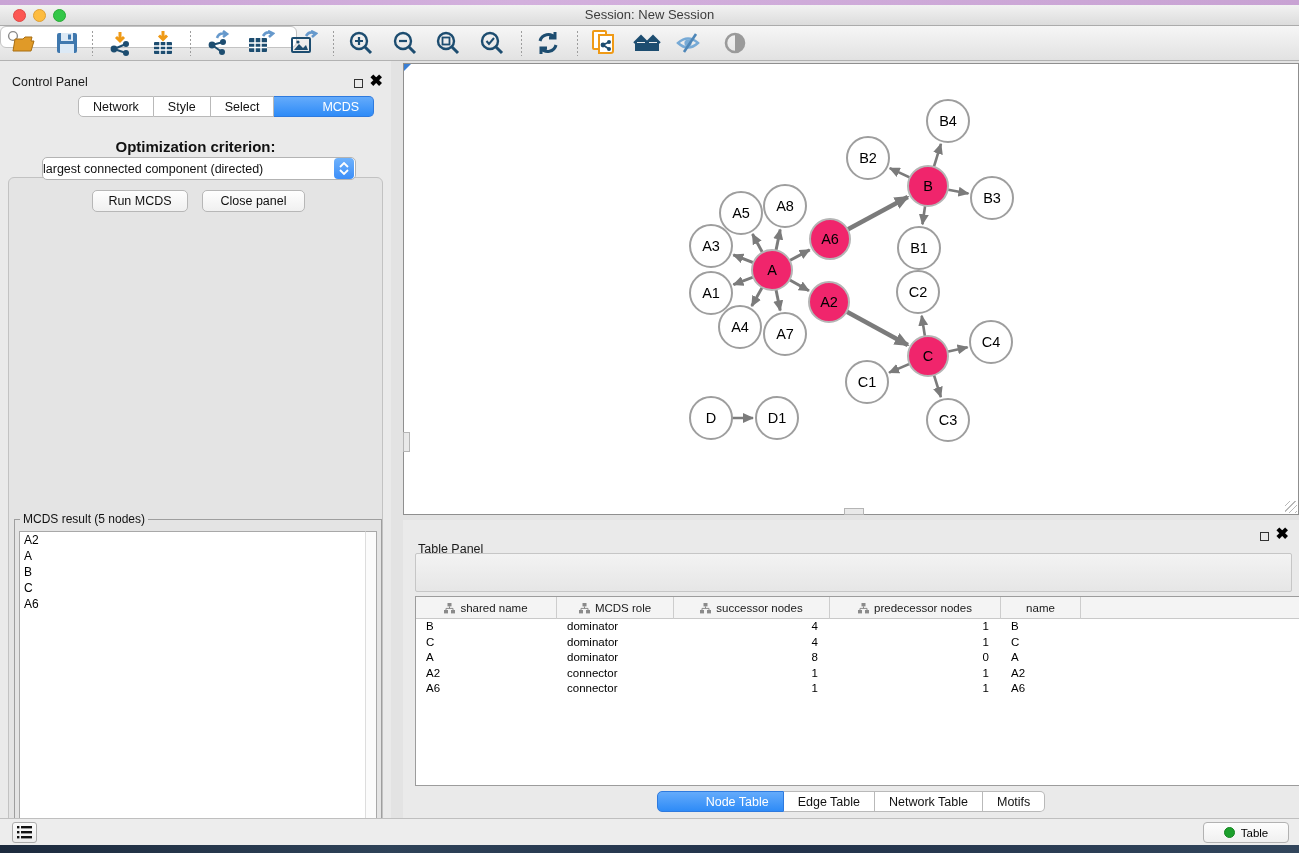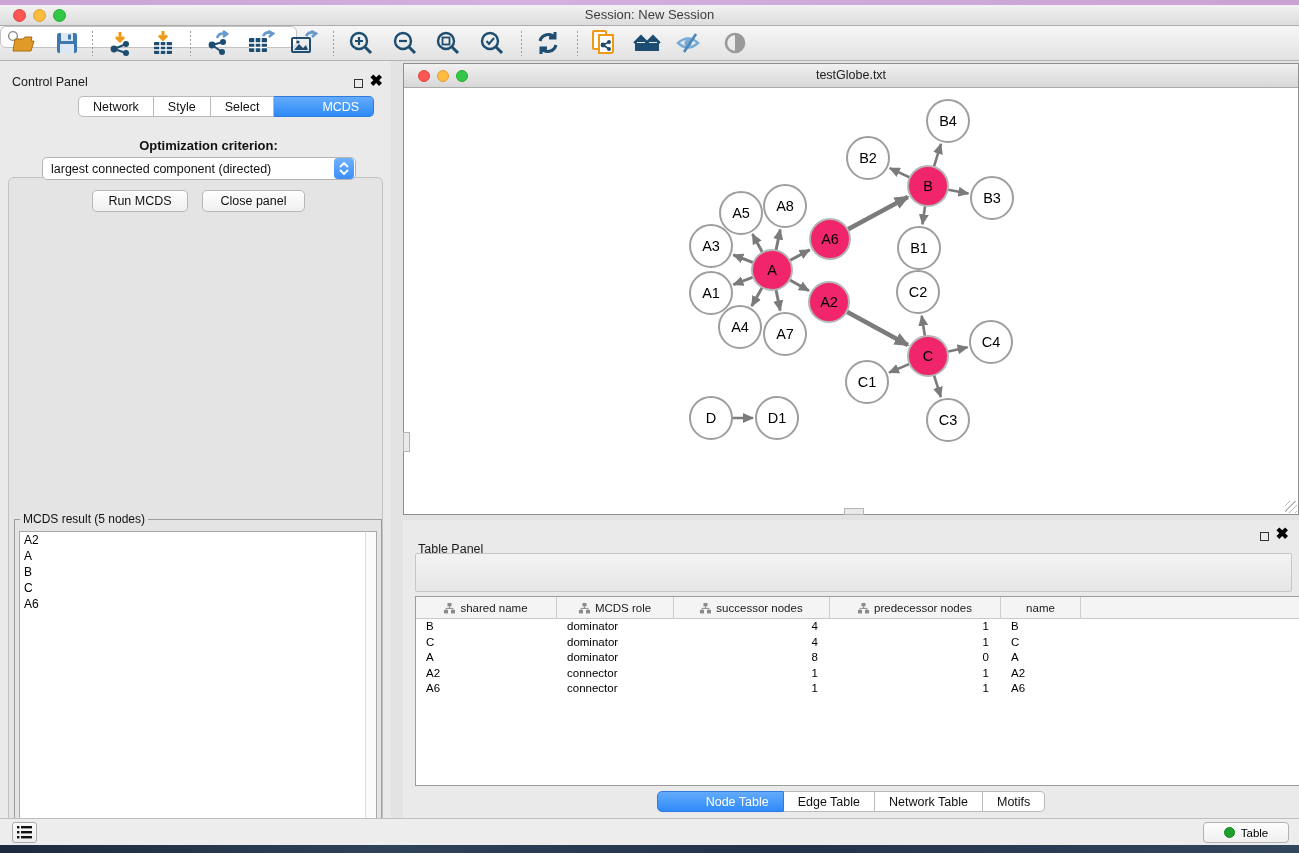--- a/index.html
+++ b/index.html
@@ -41,24 +41,24 @@
   
   #control-panel { left:0; top:61px; width:391px; height:757px; background:#eaeaea; }
   #cp-inner { left:8px; top:116px; width:375px; height:686px; background:#e4e4e4;
     border:1px solid #c2c2c2; border-radius:6px; }
   .tabrow { display:flex; }
   .tab { height:21px; line-height:20px; padding:0 14px; font-size:12.5px; background:#fff;
     border:1px solid #b9b9b9; border-left:none; color:#111; cursor:default; white-space:nowrap; }
   .tab:first-child { border-left:1px solid #b9b9b9; border-radius:5px 0 0 5px; }
   .tab:last-child { border-radius:0 5px 5px 0; }
   .tab.sel { background:linear-gradient(#64abfb,#2e8bf7); border-color:#2e7ade; color:#fff;padding-left:48px; }
-  #opt-label { width:100%; text-align:center; font-size:13px; color:#111; font-weight:bold;margin-left:13px; }
+  #opt-label { width:100%; text-align:center; font-size:15px; color:#111; font-weight:bold; }
   #mcds-dropdown { left:42px; top:157px; width:314px; height:23px; background:#fff;
     border:1px solid #b3b3b3; border-radius:5px; display:flex; align-items:center; cursor:default; }
-  #mcds-dropdown .ddtext { flex:1; font-size:12.5px; padding-left:8px; color:#111; }
+  #mcds-dropdown .ddtext { flex:1; font-size:12.5px; color:#111; }
   #mcds-dropdown .stepper { width:20px; height:21px; margin-right:1px; border-radius:4px;
     background:linear-gradient(#6fb2fc,#3c8ef8); display:flex; flex-direction:column;
     align-items:center; justify-content:center; gap:1px; }
   .btn { position:absolute; height:22px; background:linear-gradient(#fefefe,#f0f0f0);
     border:1px solid #b7b7b7; border-radius:5px; font-size:12.5px; color:#111;
     display:flex; align-items:center; justify-content:center; cursor:default; }
   #mcds-fieldset { left:14px; top:458px; width:368px; height:341px;
     border:1px solid #9e9e9e; }
   #mcds-legend { position:absolute; top:-8px; left:5px; background:#e4e4e4;
     padding:0 3px; font-size:12px; color:#111; }
@@ -307,26 +307,20 @@
           <div class="mcds-item">B</div>
           <div class="mcds-item">C</div>
           <div class="mcds-item">A6</div>
         </div>
       <div id="mcds-scroll"></div>
     </div>
   </div>
 
   <div id="net-window" class="abs">
     <div id="net-corner"></div>
-    <div id="net-titlebar">
-      <span class="light red" style="left:14px"></span>
-      <span class="light yellow" style="left:33px"></span>
-      <span class="light green" style="left:52px"></span>
-      <div id="net-title">testGlobe.txt</div>
-    </div>
     <svg id="graph-svg" width="894" height="426" viewBox="0 0 894 426">
       <defs>
         <marker id="arr" markerUnits="userSpaceOnUse" markerWidth="12" markerHeight="10" refX="10" refY="5" orient="auto">
           <path d="M0,0 L11,5 L0,10 z" fill="#7b7b7b"></path>
         </marker>
         <marker id="arrT" markerUnits="userSpaceOnUse" markerWidth="16" markerHeight="13" refX="13" refY="6.5" orient="auto">
           <path d="M0,0 L15,6.5 L0,13 z" fill="#7b7b7b"></path>
         </marker>
       </defs>
       <g id="edge-layer">

